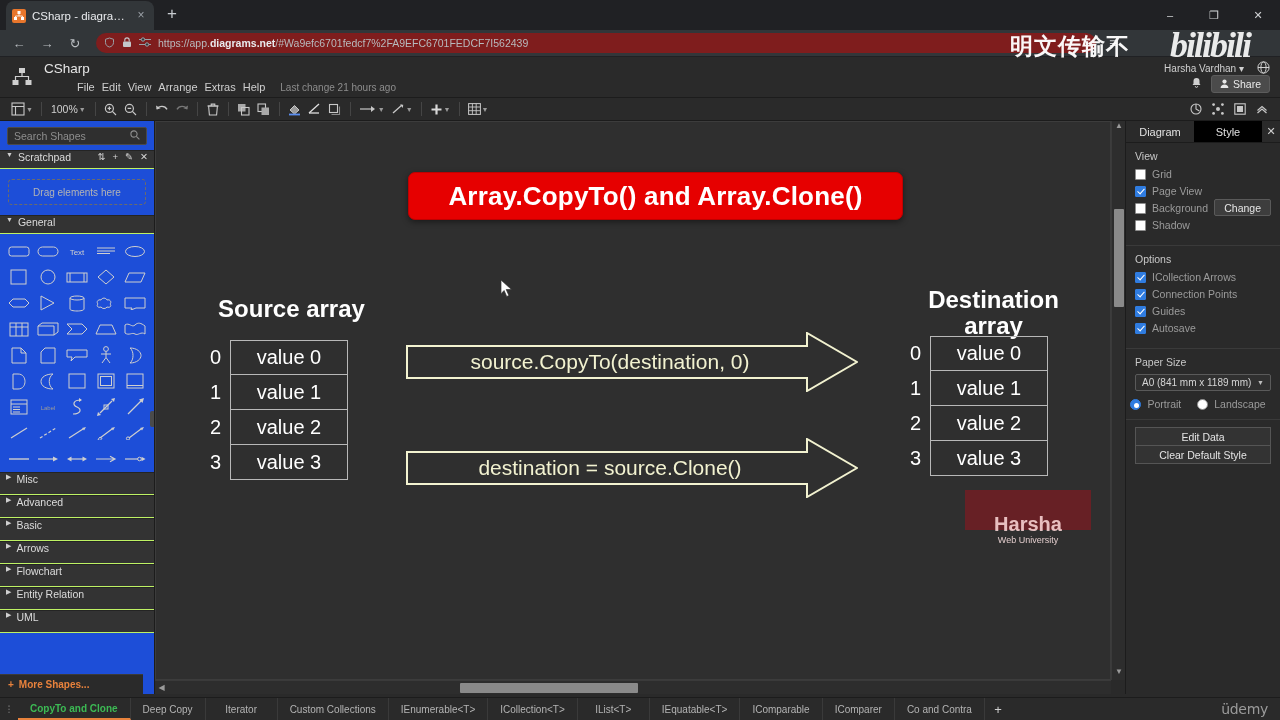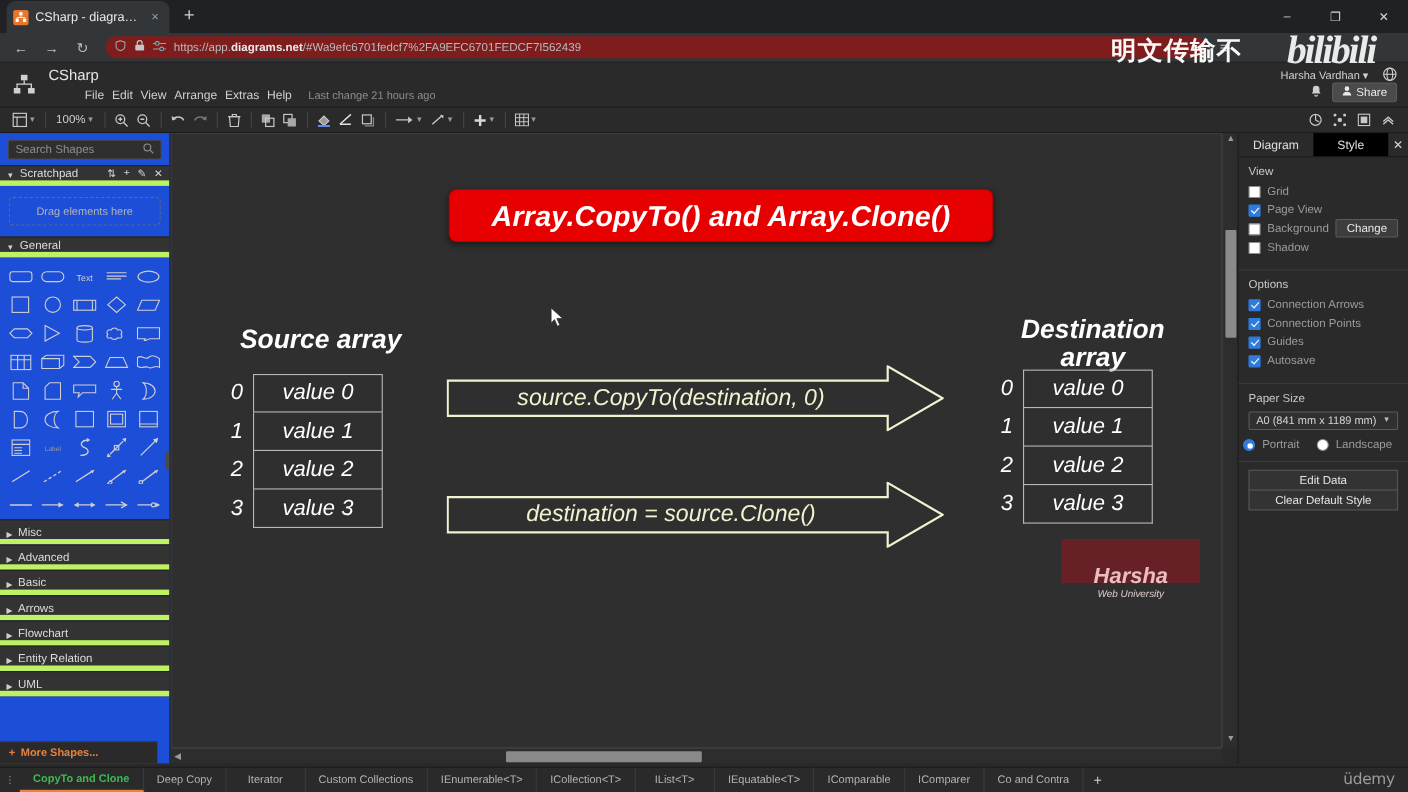--- a/index.html
+++ b/index.html
@@ -100,22 +100,22 @@
 
   
   .sidebar{ width:155px; background:#1d4ed8; border-right:1px solid #1c1c1c; position:relative; overflow:hidden;}
   .search-wrap{ padding:6px 7px 5px 7px; }
   .search-box{
     height:18px; border:1px solid #4a4a4a; border-radius:2px; background:#2f2f2f;
     display:flex; align-items:center; padding:0 6px; color:#8e8e8e; font-size:10.5px;
   }
   .search-box .sbtxt{flex:1;}
   .sect-head{
-    height:19px; background:#333333; border-top:1px solid #242424; border-bottom:5px solid #bef264;
-    display:flex; align-items:flex-end; padding:0 6px; font-size:10.5px; color:#dcdcdc; position:relative;
+    height:19px; background:#333333; border-top:1px solid #242424; border-bottom:1px solid #bef264;
+    display:flex; align-items:flex-start; padding:0 6px; font-size:10.5px; color:#dcdcdc; position:relative;
   }
   .tri{ font-size:7px; margin-right:5px; color:#cfcfcf;}
   .sect-head .acts{ position:absolute; right:6px; display:flex; gap:7px; color:#d6d6d6; font-size:9.5px;}
   .scratch-drop{
     margin:10px 8px; height:26px; border:1px dashed #6b6b6b; border-radius:4px;
     display:flex; align-items:center; justify-content:center; color:#b4b4b4; font-size:10px;
   }
   .shape-grid{ padding:8px 7px 4px 7px; display:grid; grid-template-columns:repeat(5,1fr); gap:8px 6px;}
   .shape-cell{ height:18px; display:flex; align-items:center; justify-content:center;}
   .shape-cell svg{ display:block;}
@@ -126,21 +126,21 @@
     color:#e8823c; font-size:10px; font-weight:700;
   }
   .sb-handle{
     position:absolute; right:-1px; top:290px; width:5px; height:16px; background:#4a4a4a; border-radius:2px;
   }
 
   
   .canvas-area{ flex:1; position:relative; background:#2a2a2a; overflow:hidden;}
   .canvas-page{
     position:absolute; left:0px; top:0px; right:14px; bottom:14px;
-    background:#2f2f2f; border:1px solid #3c3c3c;font-style:italic;
+    background:#2f2f2f; border:1px solid #3c3c3c;
   }
   .title-banner{
     position:absolute; left:252px; top:50px; width:495px; height:48px;
     background:#e60000; border:1px solid #c00000; border-radius:7px;
     display:flex; align-items:center; justify-content:center;
     color:#ffffff; font-size:26px; font-weight:700; letter-spacing:.2px;
     box-shadow:0 2px 6px rgba(0,0,0,.45);
   }
   .arr-title{ font-family:"Liberation Sans", sans-serif;}
 
@@ -929,21 +929,21 @@
           <div class="chkrow">
               <span class="chk"></span>
               <span class="chklbl">Shadow</span>
             </div>
         </div>
 
         <div class="fmt-sec">
           <div class="fmt-h">Options</div>
           <div class="chkrow">
               <span class="chk on"></span>
-              <span class="chklbl">Connection Arrows</span>
+              <span class="chklbl">ICollection Arrows</span>
             </div>
           <div class="chkrow">
               <span class="chk on"></span>
               <span class="chklbl">Connection Points</span>
             </div>
           <div class="chkrow">
               <span class="chk on"></span>
               <span class="chklbl">Guides</span>
             </div>
           <div class="chkrow">

